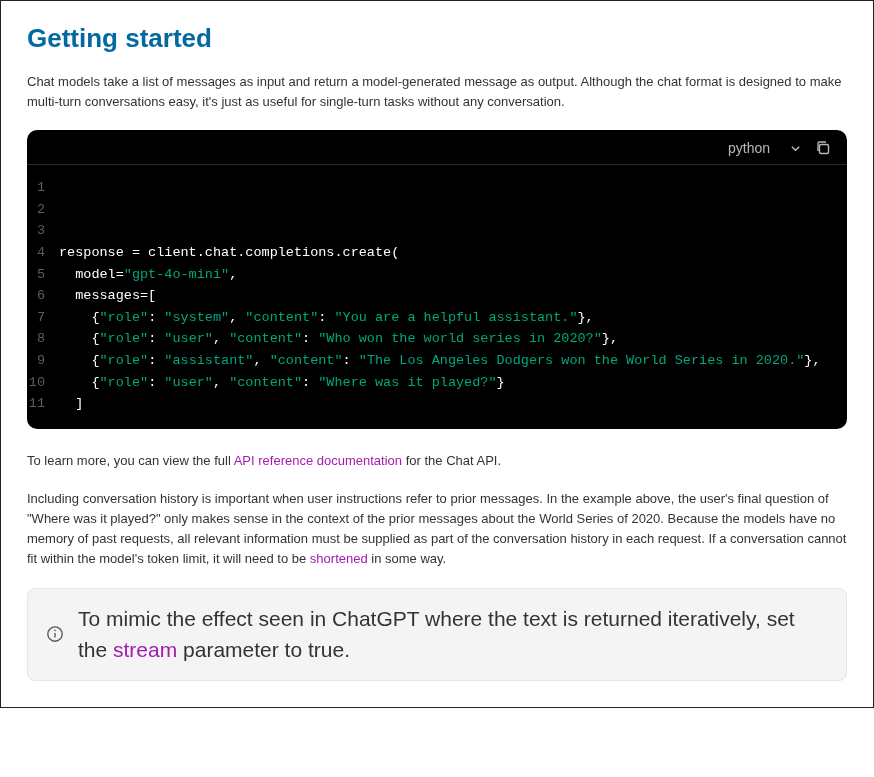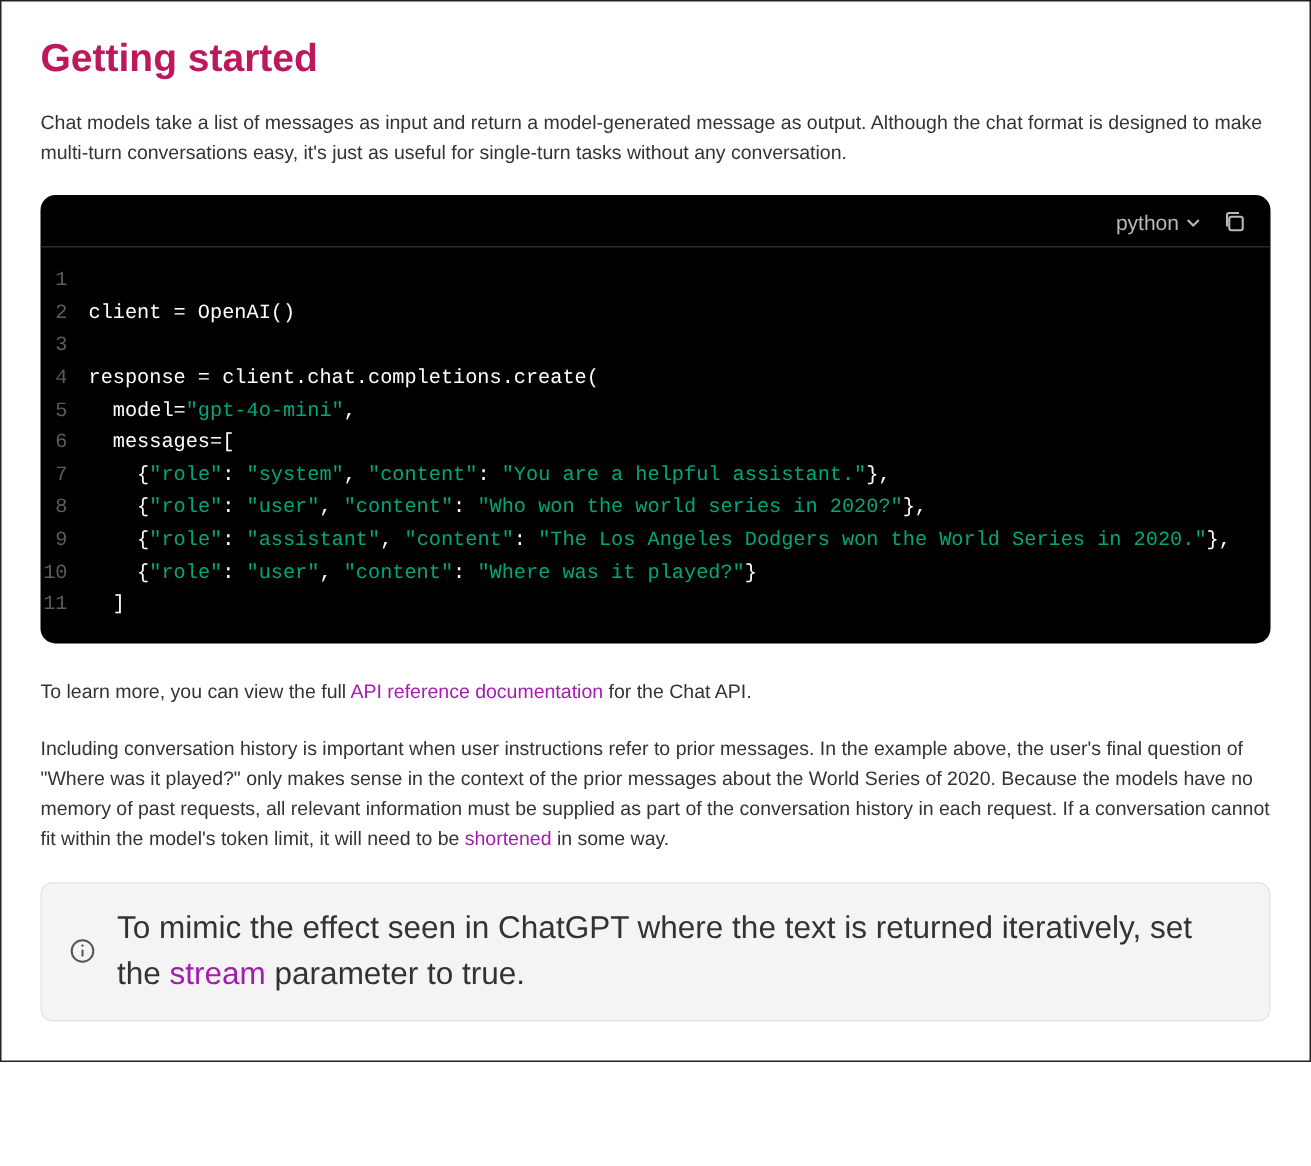--- a/index.html
+++ b/index.html
@@ -11,21 +11,21 @@
     }
     .page {
       width: 874px;
       border: 1px solid #222;
       padding: 22px 26px 26px 26px;
     }
     h1 {
       font-size: 26px;
       font-weight: 700;
       margin-bottom: 18px;
-      color: #be185d;
+      color: #0369a1;
     }
     p {
       font-size: 13px;
       line-height: 1.55;
       color: #333;
       margin-bottom: 18px;
     }
     a.inline-link {
       color: #a21caf;
       text-decoration: none;
@@ -42,21 +42,21 @@
       align-items: center;
       padding: 10px 16px 8px 16px;
       gap: 14px;
       border-bottom: 1px solid #2a2a2a;
     }
     .lang-select {
       color: #b8b8b8;
       font-size: 14px;
       display: flex;
       align-items: center;
-      gap: 4px;
+      gap: 20px;
       cursor: pointer;
     }
     .copy-icon {
       width: 16px;
       height: 16px;
       cursor: pointer;
     }
     .code-body {
       padding: 12px 0 14px 0;
       font-family: "SFMono-Regular", Consolas, "Liberation Mono", Menlo, monospace;
@@ -119,21 +119,21 @@
             <path d="M2 4l4 4 4-4"></path>
           </svg>
       </div>
       <svg class="copy-icon" viewBox="0 0 16 16" fill="none" stroke="#b8b8b8" stroke-width="1.4">
         <rect x="4.5" y="4.5" width="9" height="9" rx="1.5"></rect>
         <path d="M3 11V3.5A1.5 1.5 0 0 1 4.5 2H11"></path>
       </svg>
     </div>
     <div class="code-body" id="code-body">
         <div class="code-line"><span class="ln">1</span></div>
-        <div class="code-line"><span class="ln">2</span><span class="code-content"><span class="tok-pl">client = OpenAI()</span></span></div>
+        <div class="code-line"><span class="ln">2</span></div>
         <div class="code-line"><span class="ln">3</span><span class="code-content"><span class="tok-pl"></span></span></div>
         <div class="code-line"><span class="ln">4</span><span class="code-content"><span class="tok-pl">response = client.chat.completions.create(</span></span></div>
         <div class="code-line"><span class="ln">5</span><span class="code-content"><span class="tok-pl">  model=</span><span class="tok-str">"gpt-4o-mini"</span><span class="tok-pl">,</span></span></div>
         <div class="code-line"><span class="ln">6</span><span class="code-content"><span class="tok-pl">  messages=[</span></span></div>
         <div class="code-line"><span class="ln">7</span><span class="code-content"><span class="tok-pl">    {</span><span class="tok-str">"role"</span><span class="tok-pl">: </span><span class="tok-str">"system"</span><span class="tok-pl">, </span><span class="tok-str">"content"</span><span class="tok-pl">: </span><span class="tok-str">"You are a helpful assistant."</span><span class="tok-pl">},</span></span></div>
         <div class="code-line"><span class="ln">8</span><span class="code-content"><span class="tok-pl">    {</span><span class="tok-str">"role"</span><span class="tok-pl">: </span><span class="tok-str">"user"</span><span class="tok-pl">, </span><span class="tok-str">"content"</span><span class="tok-pl">: </span><span class="tok-str">"Who won the world series in 2020?"</span><span class="tok-pl">},</span></span></div>
         <div class="code-line"><span class="ln">9</span><span class="code-content"><span class="tok-pl">    {</span><span class="tok-str">"role"</span><span class="tok-pl">: </span><span class="tok-str">"assistant"</span><span class="tok-pl">, </span><span class="tok-str">"content"</span><span class="tok-pl">: </span><span class="tok-str">"The Los Angeles Dodgers won the World Series in 2020."</span><span class="tok-pl">},</span></span></div>
         <div class="code-line"><span class="ln">10</span><span class="code-content"><span class="tok-pl">    {</span><span class="tok-str">"role"</span><span class="tok-pl">: </span><span class="tok-str">"user"</span><span class="tok-pl">, </span><span class="tok-str">"content"</span><span class="tok-pl">: </span><span class="tok-str">"Where was it played?"</span><span class="tok-pl">}</span></span></div>
         <div class="code-line"><span class="ln">11</span><span class="code-content"><span class="tok-pl">  ]</span></span></div>
       </div>

